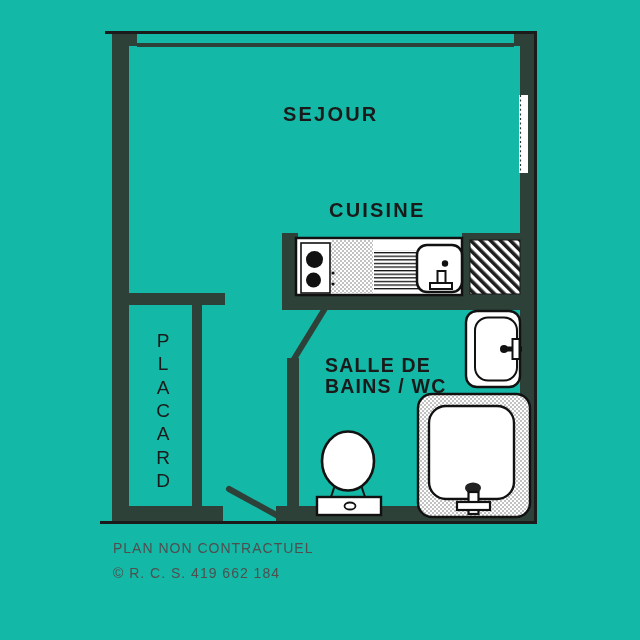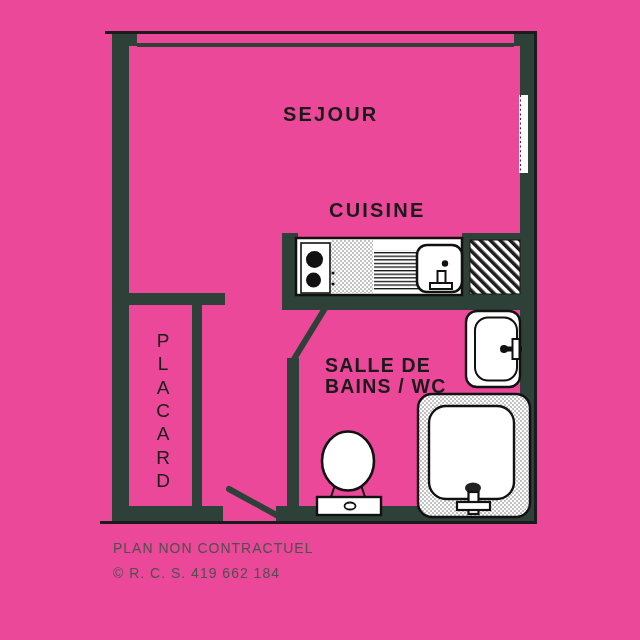--- a/index.html
+++ b/index.html
@@ -1,16 +1,16 @@
 <!DOCTYPE html>
 <html style="--wall: #2e4138; --outline: #1b1b1b; --label_text: #1a1a1a; --footer_text: #4f4f4f;"><head>
 <meta charset="utf-8">
 <style>
   html,body{margin:0;padding:0;background:#ffffff;width:640px;height:640px;overflow:hidden;}
-  .stage{position:relative;width:640px;height:640px;background:#ec4899;}
+  .stage{position:relative;width:640px;height:640px;background:#14b8a6;}
   svg{display:block;}
   .wall{fill:var(--wall,#2e4138);}
   .outline{fill:var(--outline,#1b1b1b);}
   .fixture{fill:#ffffff;stroke:#111111;}
   .dotted-line{stroke:#333;stroke-width:1.2;stroke-dasharray:2 2.6;fill:none;}
   .stipple-dot{fill:#666;}
   .hatch-stripe{fill:#1d1d1d;}
   .drain-line{fill:#111;}
   .door-leaf{stroke:var(--wall,#2e4138);stroke-width:6;stroke-linecap:round;}
   .room-label{font-family:"Liberation Sans",sans-serif;font-weight:bold;font-size:20px;

